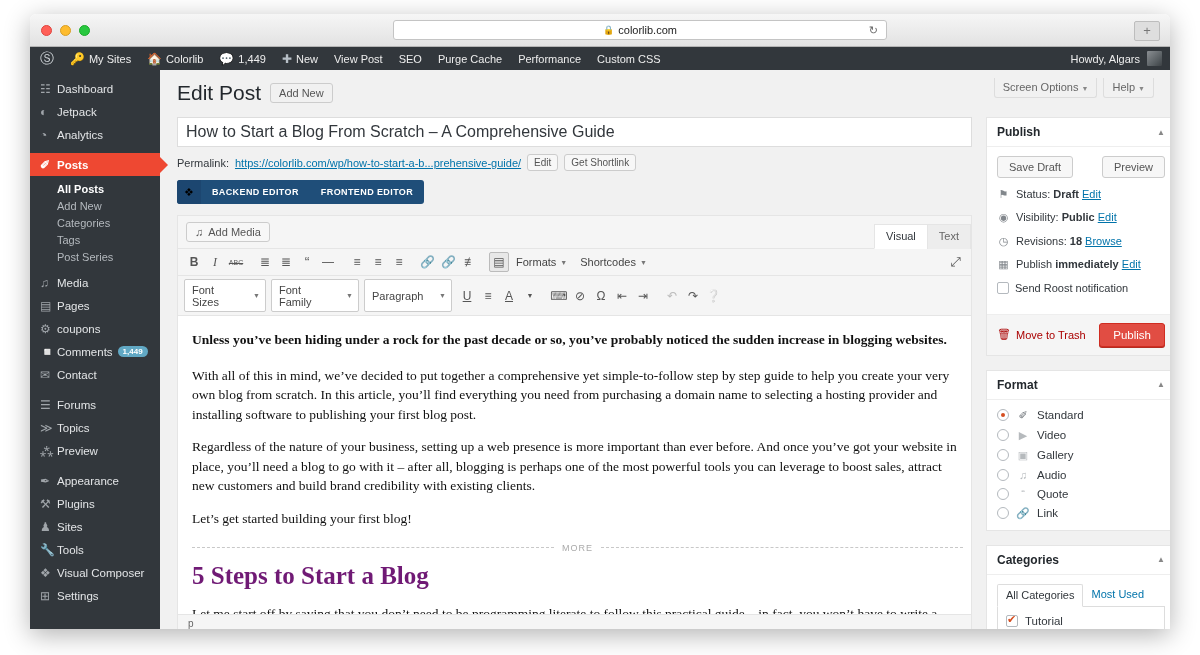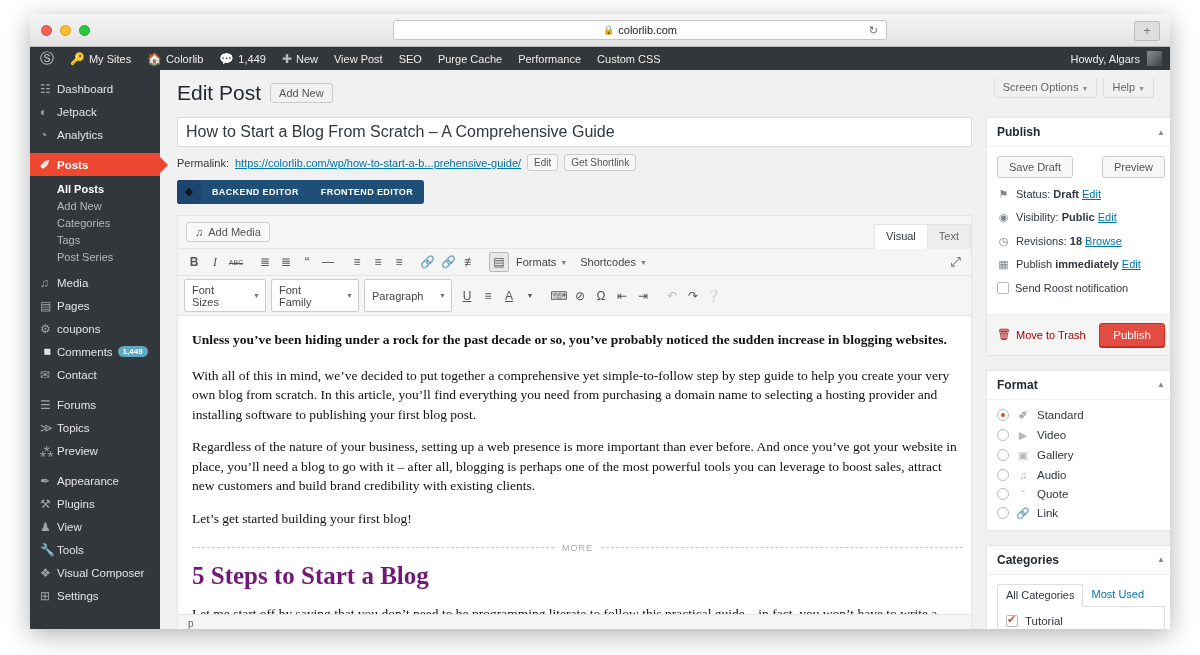--- a/index.html
+++ b/index.html
@@ -510,21 +510,21 @@
       <div class="menu-item">
         <span class="mi-ico">✒</span>
         <span>Appearance</span>
       </div>
       <div class="menu-item">
         <span class="mi-ico">⚒</span>
         <span>Plugins</span>
       </div>
       <div class="menu-item">
         <span class="mi-ico">♟</span>
-        <span>View</span>
+        <span>Sites</span>
       </div>
       <div class="menu-item">
         <span class="mi-ico">🔧</span>
         <span>Tools</span>
       </div>
       <div class="menu-item">
         <span class="mi-ico">❖</span>
         <span>Visual Composer</span>
       </div>
       <div class="menu-item">

